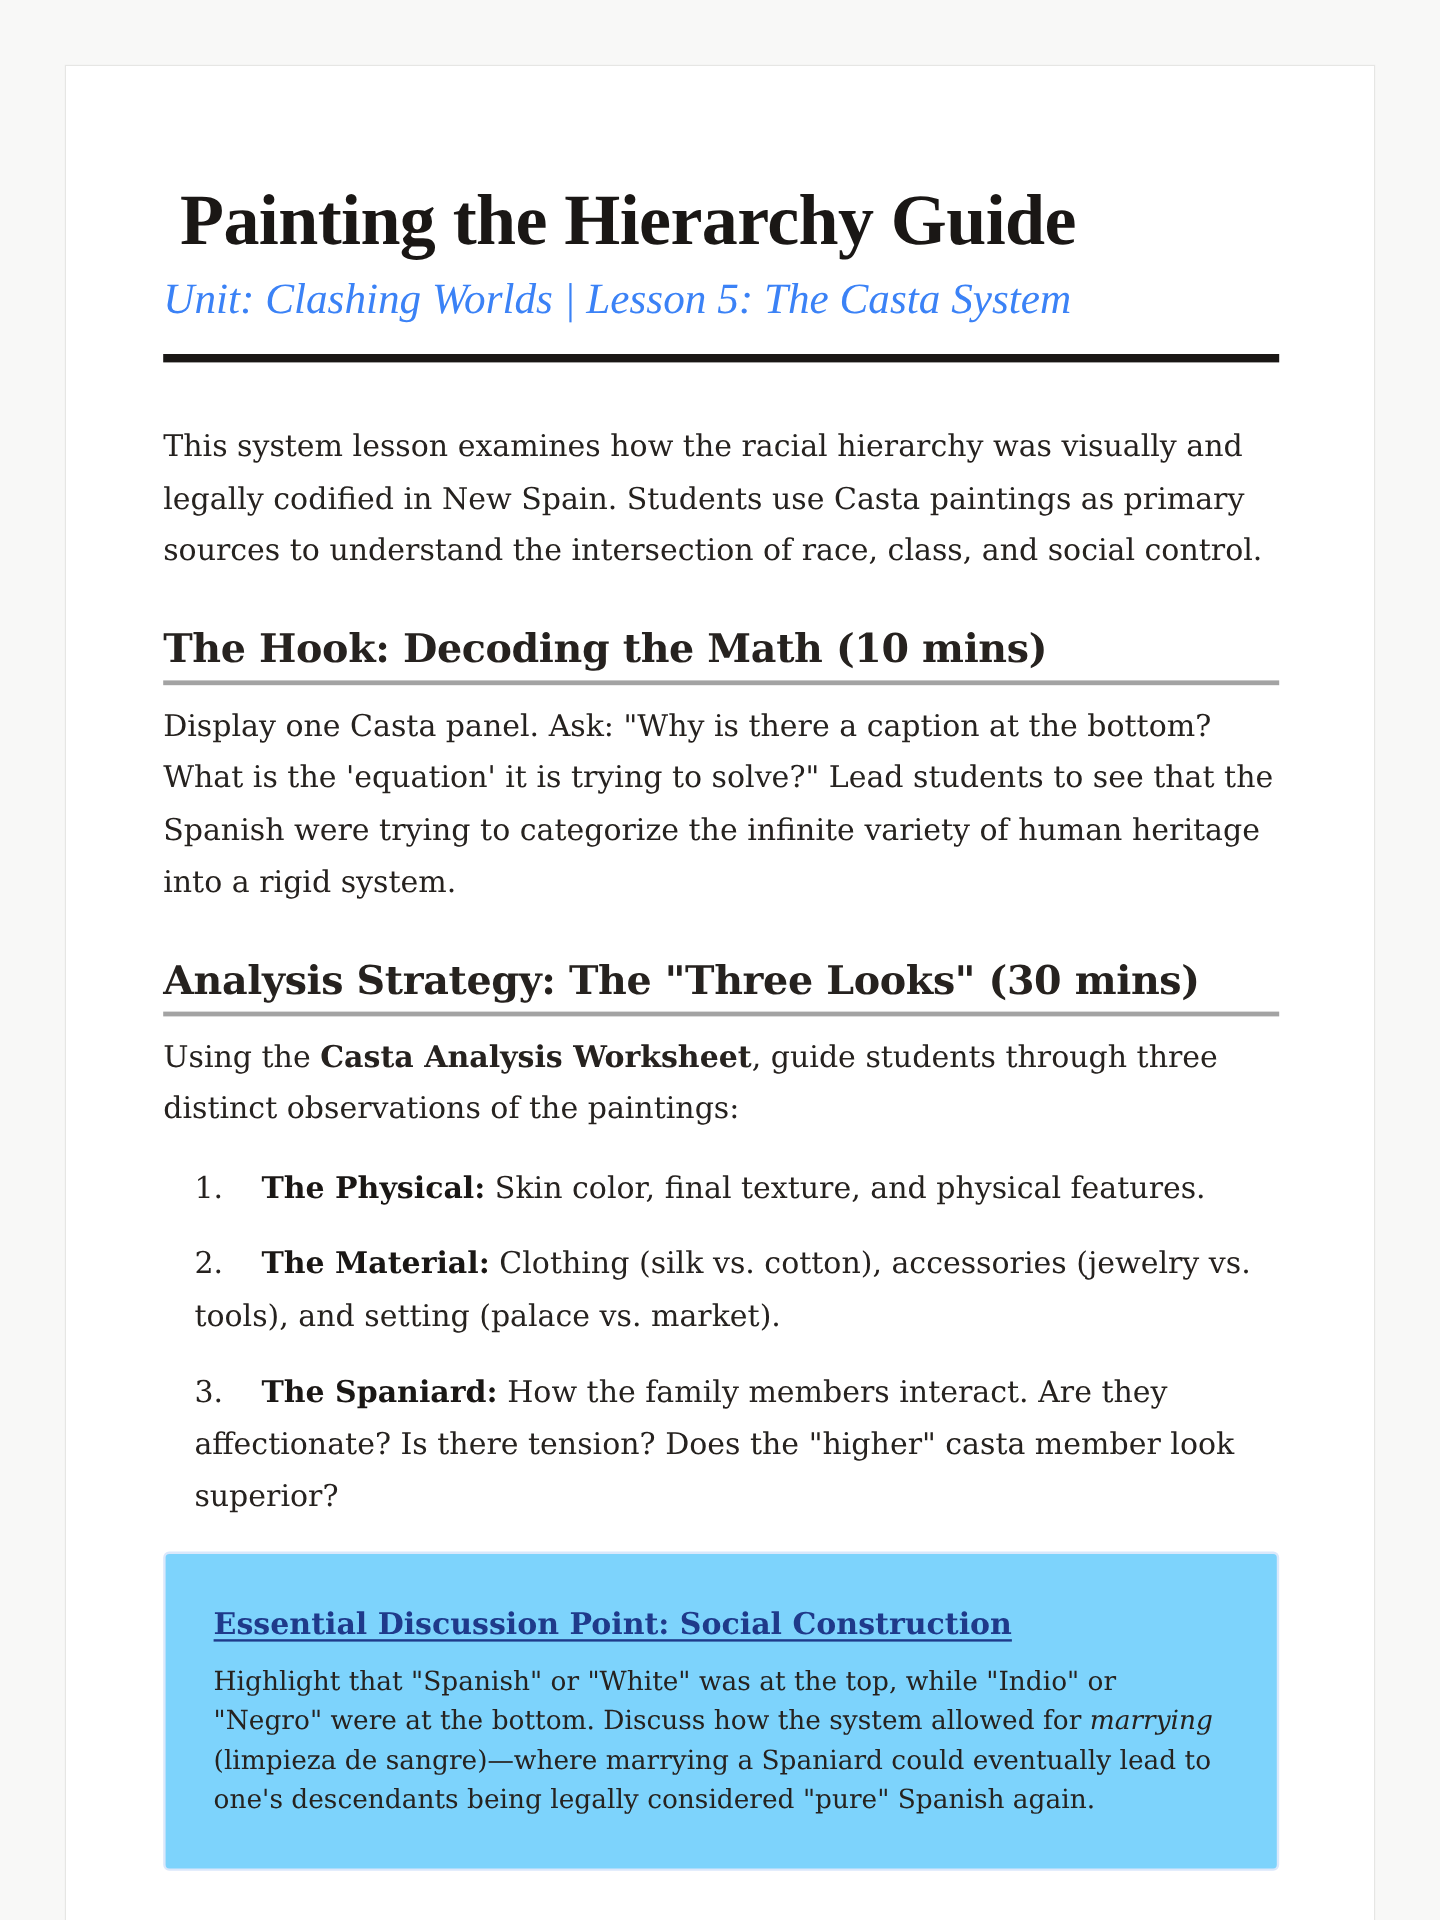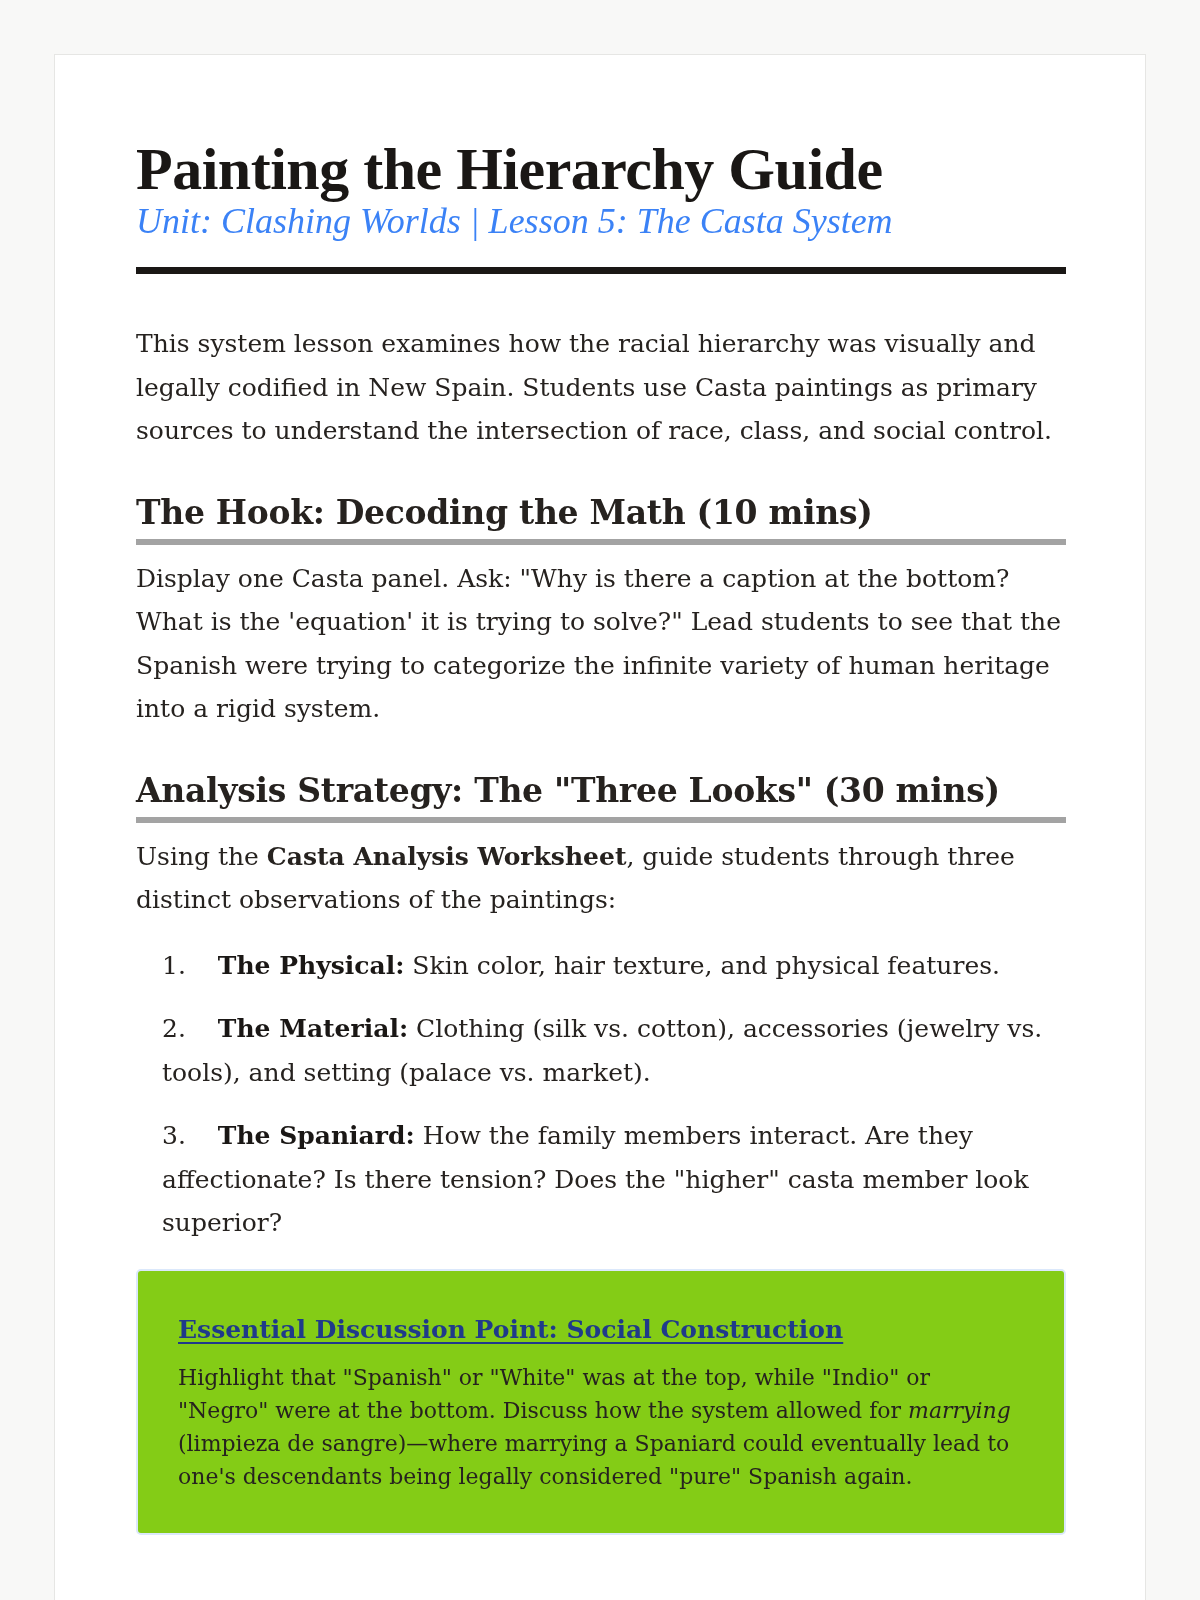--- a/index.html
+++ b/index.html
@@ -25,21 +25,21 @@
       position: absolute;
       left: 81px;
       width: 930px;
       top: 80px;
     }
     .title {
       font-family: "Liberation Serif", "DejaVu Serif", serif;
       font-weight: bold;
       font-size: 60px;
       line-height: 68px;
-      margin: 0;
+      margin: 14px;
       letter-spacing: -0.5px;
       color: #1a1715;
     }
     .subtitle {
       font-family: "Liberation Serif", "DejaVu Serif", serif;
       font-style: italic;
       font-size: 36px;
       line-height: 40px;
       color: #3b82f6;
       margin: -2px 0 0 0;
@@ -56,42 +56,42 @@
       margin: 0;
       color: #26221f;
     }
     .intro { margin-top: 48px !important; }
     h2.section {
       font-size: 33px;
       font-weight: bold;
       line-height: 44px;
       margin: 0;
       padding-bottom: 4px;
-      border-bottom: 6px solid #a3a3a3;
+      border-bottom: 4px solid #a3a3a3;
       color: #26221f;
       letter-spacing: -0.3px;
     }
     .s1 { margin-top: 38px !important; }
     .s2 { margin-top: 38px !important; }
     .after-h { margin-top: 12px !important; }
     ol.looks {
       list-style: none;
       margin: 22px 0 0 0;
       padding: 0 0 0 26px;
     }
     ol.looks li {
       font-size: 25px;
       line-height: 43.5px;
       color: #26221f;
       margin-bottom: 20px;
     }
     ol.looks li b { color: #1a1715; margin-left: 24px; }
     .callout {
       margin-top: 24px;
-      background: #84cc16;
+      background: #7dd3fc;
       border: 2px solid #dbe8fb;
       border-radius: 5px;
       padding: 42px 40px 40px 40px;
     }
     .callout-title {
       display: inline-block;
       font-size: 25px;
       font-weight: bold;
       line-height: 34px;
       color: #1f3a8a;
@@ -124,21 +124,21 @@
     <section>
       <h2 class="section s1">The Hook: Decoding the Math (10 mins)</h2>
       <p class="body after-h">Display one Casta panel. Ask: "Why is there a caption at the bottom? What is the 'equation' it is trying to solve?" Lead students to see that the Spanish were trying to categorize the infinite variety of human heritage into a rigid system.</p>
     </section>
 
     <section>
       <h2 class="section s2">Analysis Strategy: The "Three Looks" (30 mins)</h2>
       <p class="body after-h"><span>Using the </span><b>Casta Analysis Worksheet</b><span>, guide students through three distinct observations of the paintings:</span></p>
 
       <ol class="looks">
-        <li><span>1.</span> <b>The Physical:</b><span> Skin color, hair texture, and physical features.</span></li>
+        <li><span>1.</span> <b>The Physical:</b><span> Skin color, final texture, and physical features.</span></li>
         <li><span>2.</span> <b>The Material:</b><span> Clothing (silk vs. cotton), accessories (jewelry vs. tools), and setting (palace vs. market).</span></li>
         <li><span>3.</span> <b>The Spaniard:</b><span> How the family members interact. Are they affectionate? Is there tension? Does the "higher" casta member look superior?</span></li>
       </ol>
     </section>
 
     <aside class="callout">
       <a class="callout-title">Essential Discussion Point: Social Construction</a>
       <p class="callout-body"><span>Highlight that "Spanish" or "White" was at the top, while "Indio" or "Negro" were at the bottom. Discuss how the system allowed for </span><i>marrying</i><span> (limpieza de sangre)—where marrying a Spaniard could eventually lead to one's descendants being legally considered "pure" Spanish again.</span></p>
     </aside>
 

